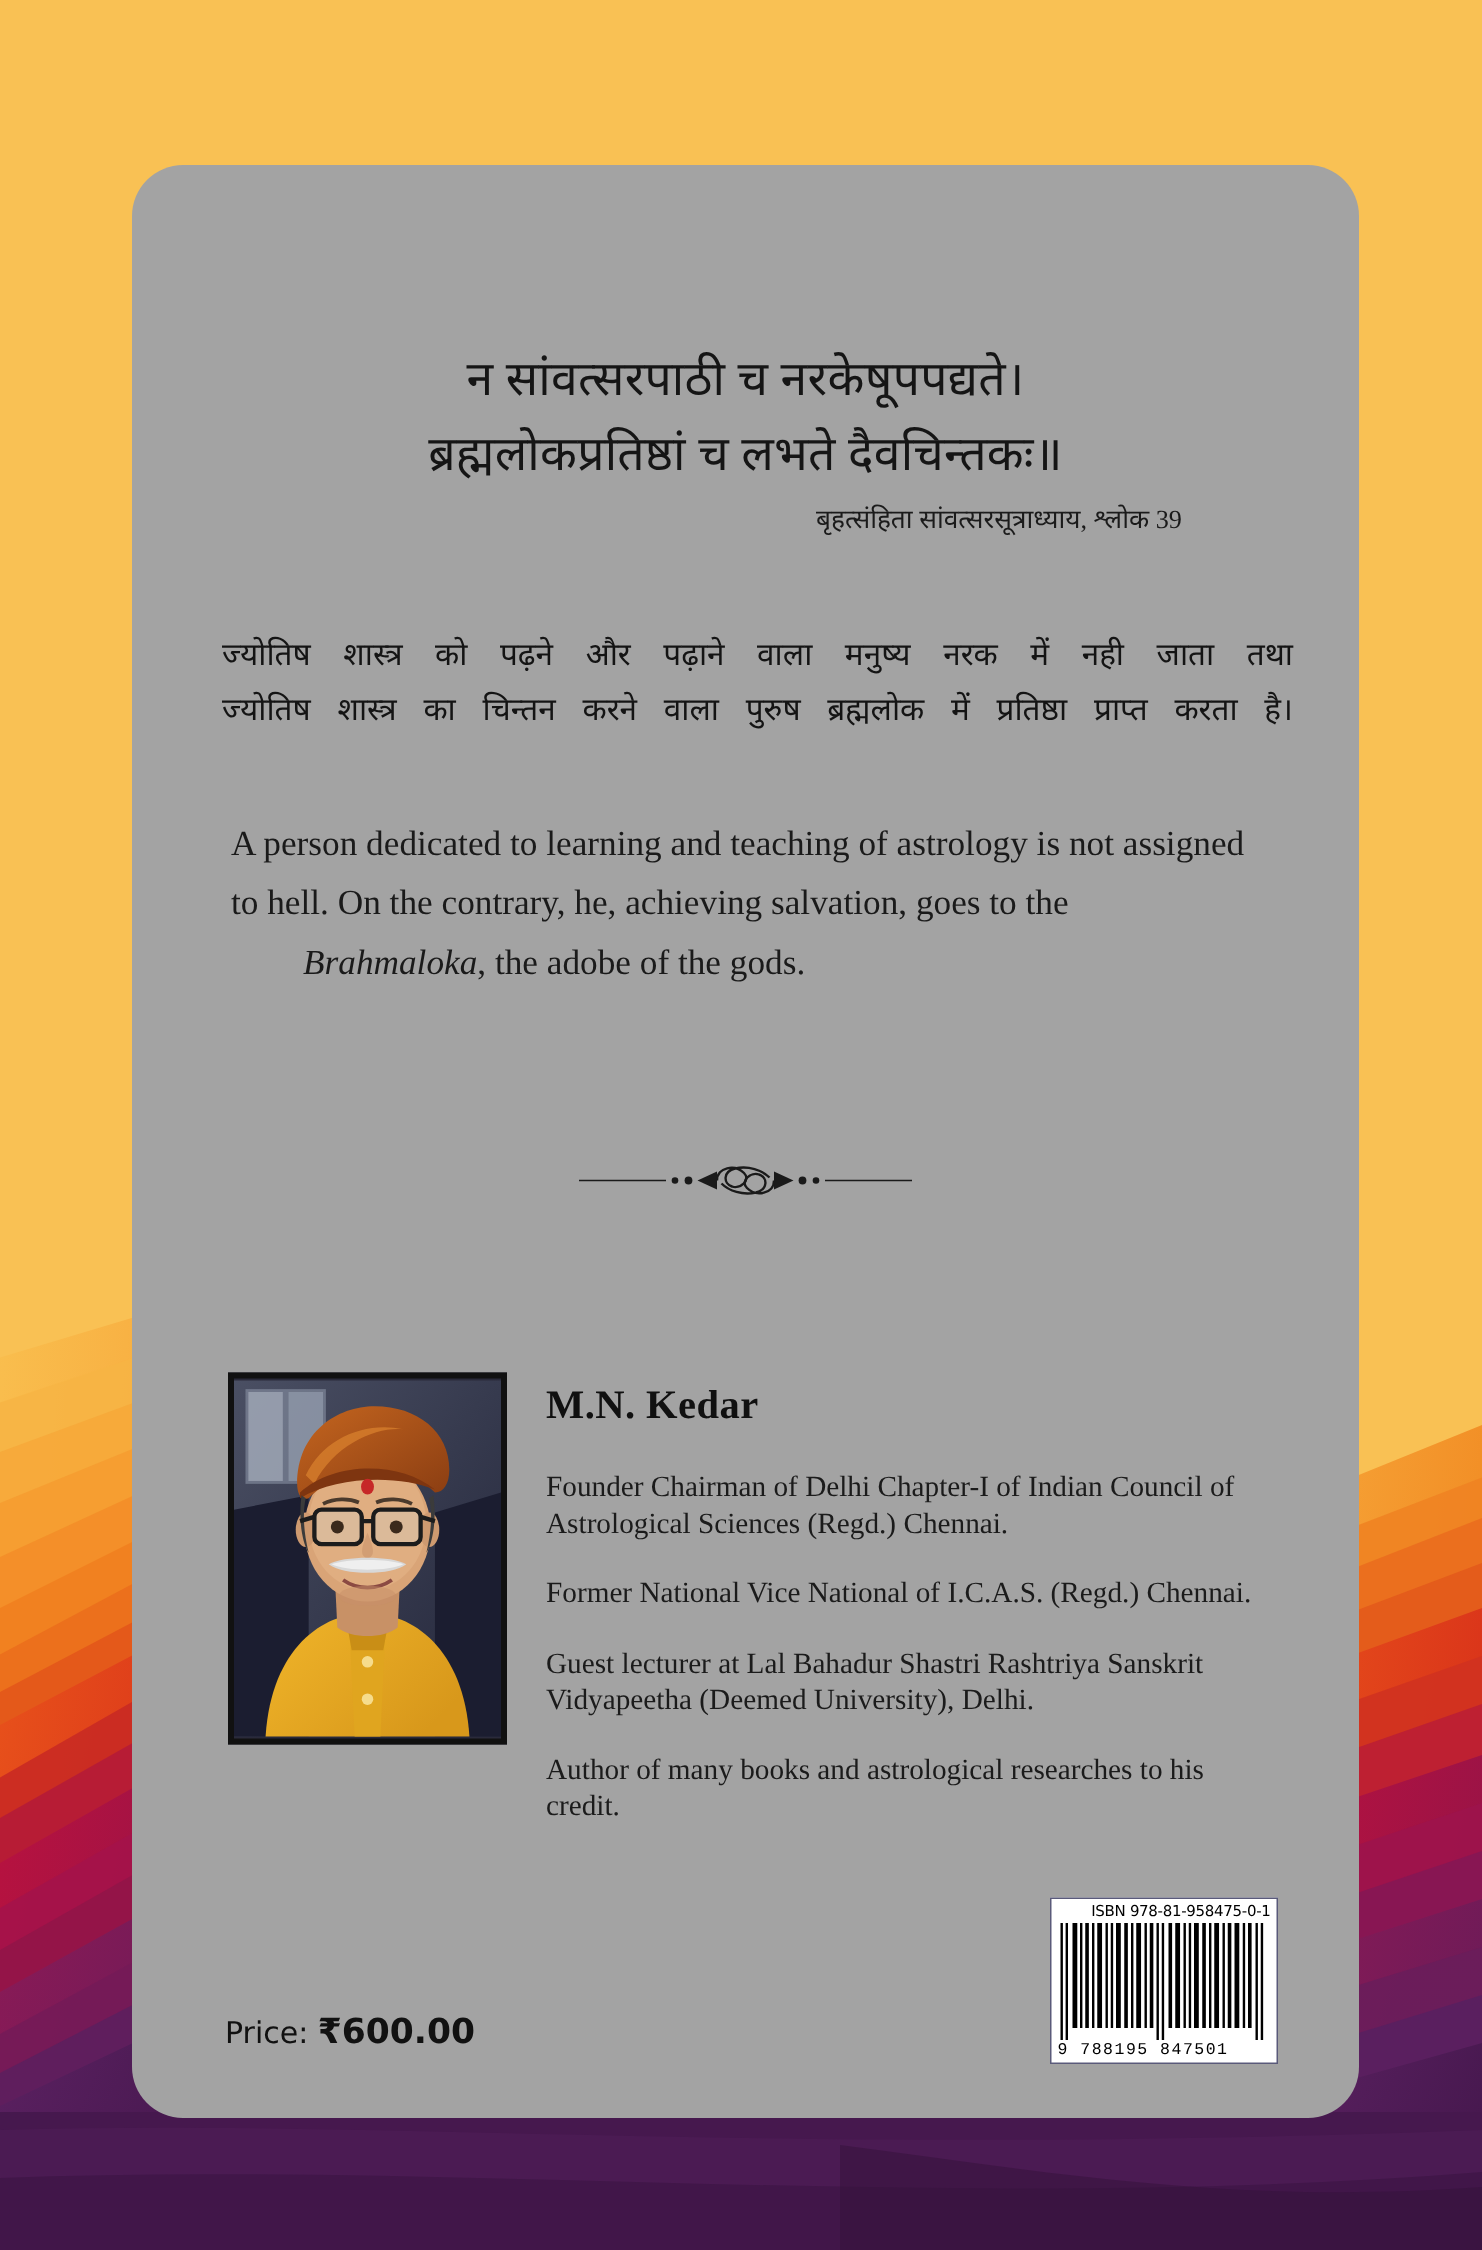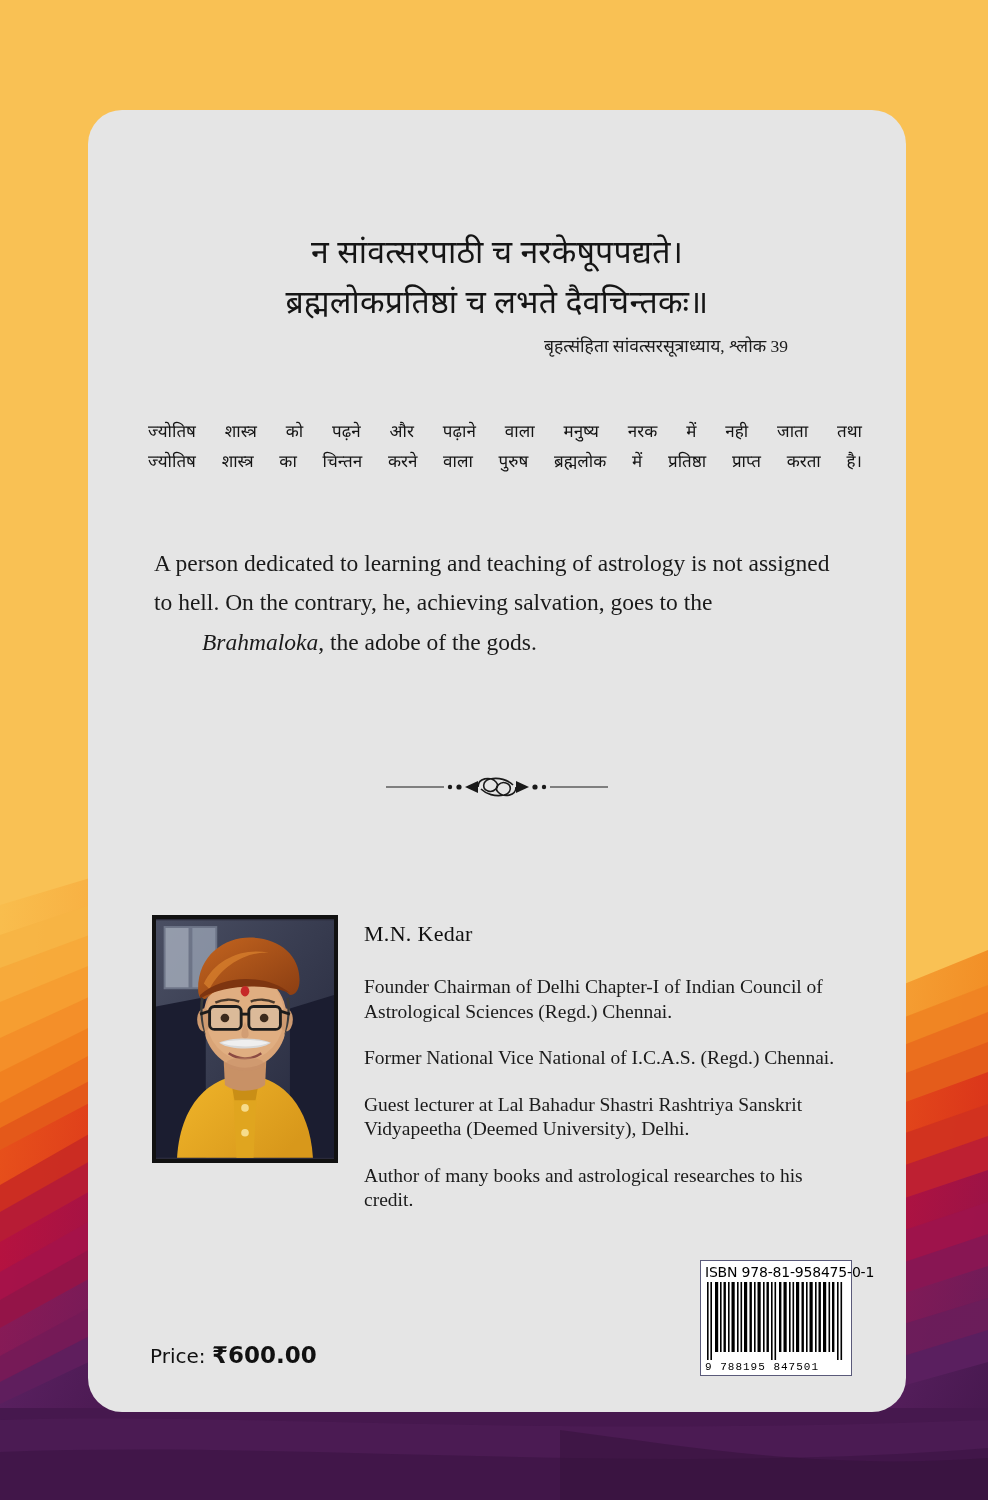--- a/index.html
+++ b/index.html
@@ -13,21 +13,21 @@
 
   
   #backdrop { position:absolute; inset:0; z-index:0; }
   #backdrop svg { display:block; width:988px; height:1500px; }
 
   
   #card {
     position:absolute;
     left:88px; top:110px;
     width:818px; height:1302px;
-    background:#e5e5e5;
+    background:#a3a3a3;
     border-radius:34px;
     z-index:5;
     overflow:hidden;
   }
 
   
   #shloka-block {
     position:absolute; left:0; right:0; top:118px;
     text-align:center;
   }
@@ -43,26 +43,25 @@
     margin-top:6px;
     padding-right:118px;
     text-align:right;
     font-size:17.5px;
     color:#1b1b1b;
   }
 
   
   #hindi-block {
     position:absolute; left:60px; right:44px; top:308px;
-    font-size:17px;
+    font-size:21px;
     line-height:1.78;
     color:#141414;
     text-align:justify;
     text-align-last:justify;
-    font-family:Liberation Mono, monospace;
   }
   #hindi-block .hl { display:block; white-space:nowrap; }
 
   
   #english-block {
     position:absolute; left:66px; right:58px; top:434px;
     font-size:23.5px;
     line-height:1.68;
     color:#1a1a1a;
   }
@@ -83,22 +82,22 @@
     width:186px; height:248px;
     border:4px solid #111;
     flex:0 0 auto;
     overflow:hidden;
     background:#2a2a3a;
   }
   #author-photo svg { display:block; width:100%; height:100%; }
 
   #author-text { flex:1 1 auto; padding-top:6px; }
   #author-name {
-    font-size:22px;
-    font-weight:normal;
+    font-size:27px;
+    font-weight:bold;
     color:#101010;
     letter-spacing:0.3px;
     margin-bottom:28px;
   }
   .bio-line {
     font-size:19.5px;
     line-height:1.26;
     color:#1b1b1b;
     margin-bottom:11px;
     margin-top:22px;
@@ -116,25 +115,26 @@
   
   #barcode-box {
     position:absolute; right:54px; bottom:36px;
     width:152px;
     background:#fff;
     border:1px solid #5a5a7a;
     padding:3px 4px 2px 4px;
   }
   #isbn-text {
     font-family:"DejaVu Sans", sans-serif;
-    font-size:14px;
+    font-size:10px;
     color:#000;
     letter-spacing:-0.2px;
     white-space:nowrap;
     margin-bottom:2px;
+    text-align:right;
   }
   #bars { display:block; width:100%; height:78px; }
   #barcode-digits {
     font-family:Liberation Mono, monospace;
     font-size:11px;
     color:#000;
     letter-spacing:1px;
     margin-top:1px;
     white-space:nowrap;
   }

